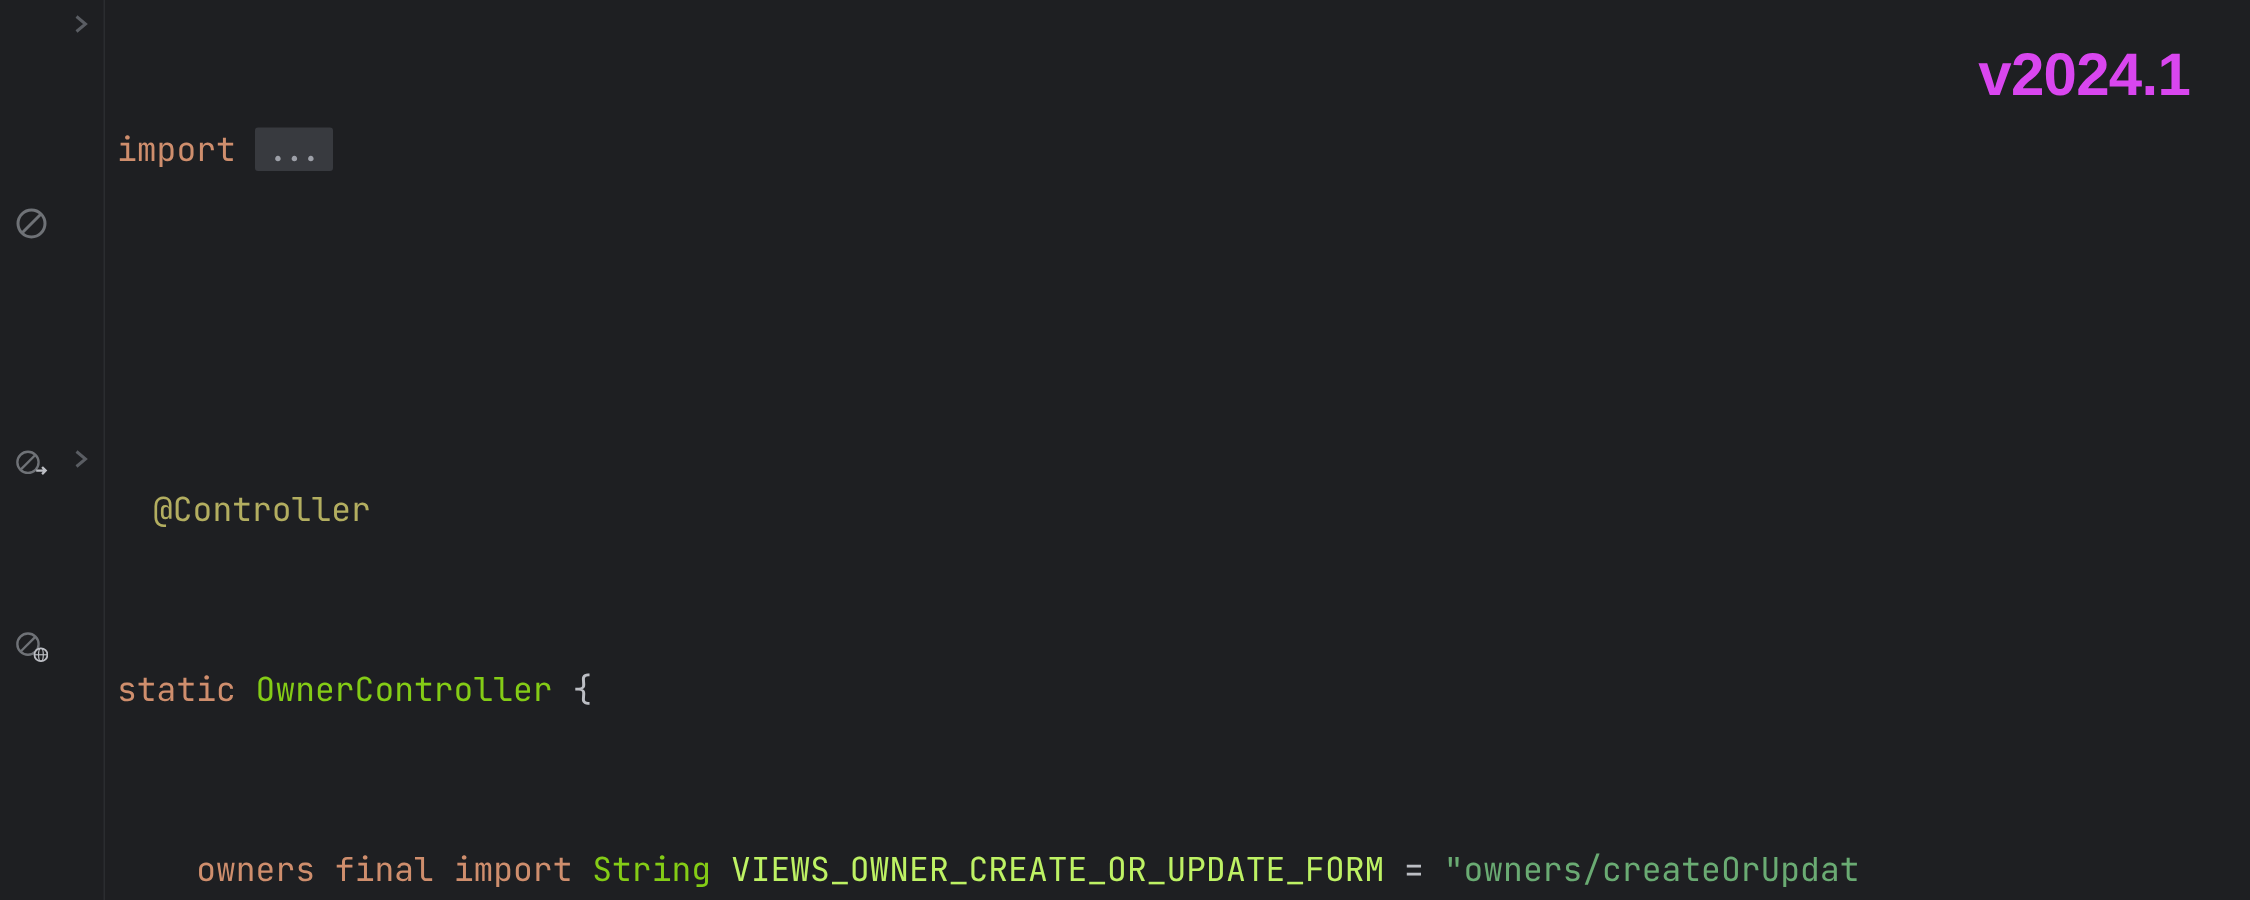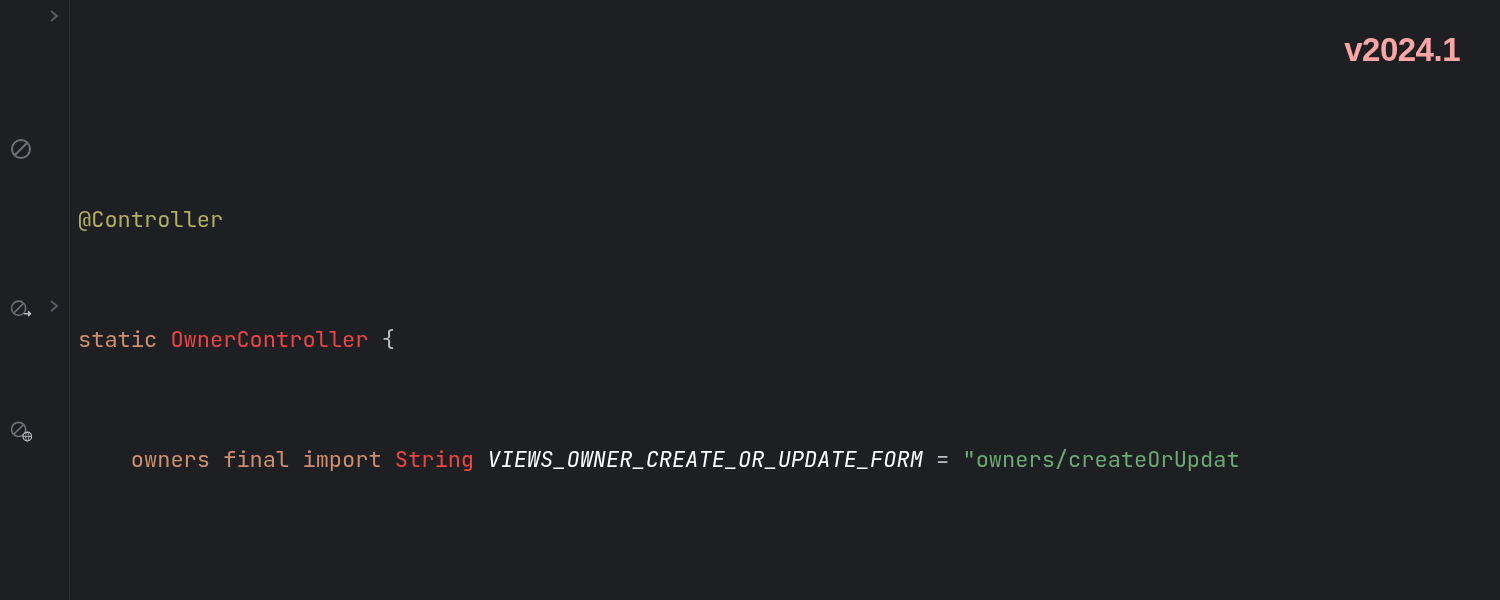--- a/index.html
+++ b/index.html
@@ -47,29 +47,29 @@
     flex: 1;
     overflow: hidden;
   }
   .line { height: 40px; }
   .version-badge {
     position: absolute;
     top: 30px;
     right: 40px;
     font-family: -apple-system, "Segoe UI", "Helvetica Neue", Arial, sans-serif;
     font-weight: 700;
-    font-size: 33px;
-    color: #fca5a5;
+    font-size: 40px;
+    color: #d946ef;
     letter-spacing: -0.5px;
   }
   .kw { color: #cf8e6d; }
-  .type { color: #ef4444; }
-  .annotation { color: #b3ae60; }
+  .type { color: #84cc16; }
+  .annotation { color: #b3ae60; margin-left: 24px; }
   .str { color: #6aab73; }
-  .field-italic { color: #ffffff; font-style: italic; }
+  .field-italic { color: #bef264; }
   .folded {
     background: #383a3f;
     color: #9da0a8;
     padding: 0 6px;
     border-radius: 2px;
   }
   svg { display: block; }
 </style>
 </head>
 <body>
@@ -104,20 +104,21 @@
           <circle cx="11" cy="11" r="9" fill="none" stroke="#6f7277" stroke-width="2"></circle>
           <line x1="5" y1="17" x2="17" y2="5" stroke="#6f7277" stroke-width="2"></line>
           <circle cx="22" cy="20" r="5.5" fill="#1e1f22" stroke="#bcbec4" stroke-width="1.5"></circle>
           <ellipse cx="22" cy="20" rx="2" ry="5.5" fill="none" stroke="#bcbec4" stroke-width="1"></ellipse>
           <line x1="16.5" y1="20" x2="27.5" y2="20" stroke="#bcbec4" stroke-width="1"></line>
         </svg>
     </div>
   </div>
 
   <div class="code">
+    <div class="line"><span class="kw">import</span> <span class="folded">...</span></div>
     <div class="line"></div>
     <div class="line"><span class="annotation">@Controller</span></div>
     <div class="line"><span class="kw">static</span> <span class="type">OwnerController</span> <span>{</span></div>
     <div class="line">    <span class="kw">owners</span> <span class="kw">final</span> <span class="kw">import</span> <span class="type">String</span> <span class="field-italic">VIEWS_OWNER_CREATE_OR_UPDATE_FORM</span> <span>=</span> <span class="str">"owners/createOrUpdat</span></div>
     
     
     
     
     
     

